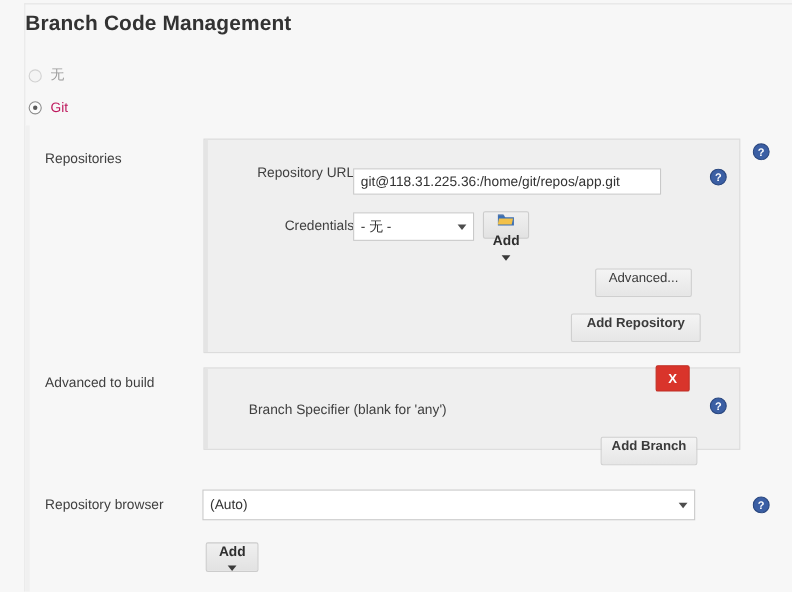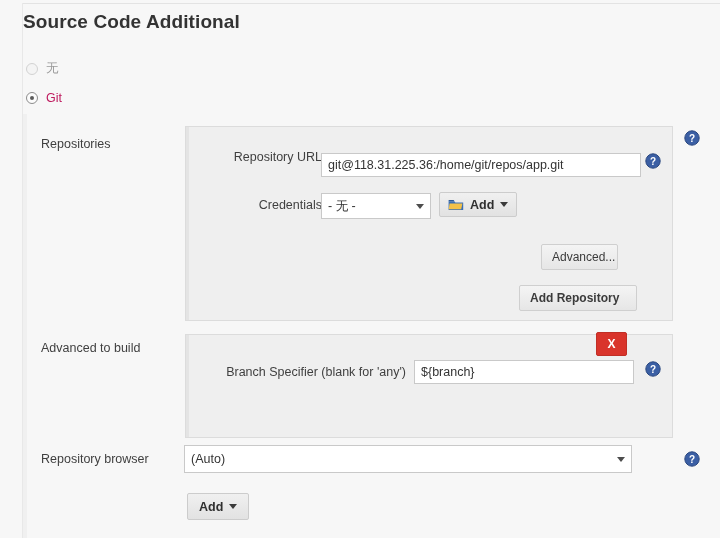--- a/index.html
+++ b/index.html
@@ -121,21 +121,21 @@
     left: 0px;
     top: 0px;
     width: 3px;
     height: 100%;
     background: #e4e4e4;
   }
 
   
   #repositories-panel { left: 185px; top: 126px; width: 488px; height: 195px; }
   
-  #branches-panel { left: 185px; top: 334px; width: 488px; height: 104px; }
+  #branches-panel { left: 185px; top: 334px; width: 488px; height: 75px; }
 
   
   .field-label {
     position: absolute;
     font-size: 12.5px;
     color: #3f3f3f;
     white-space: nowrap;
     text-align: right;
   }
 
@@ -184,20 +184,21 @@
     font-family: "Liberation Sans", sans-serif;
     font-size: 12px;
     color: #3b3b3b;
     height: 26px;
     display: flex;
     align-items: center;
     justify-content: flex-start;
     padding: 0 10px;
     white-space: nowrap;
     cursor: pointer;
+    flex-direction: column;
   }
   .btn-strong { font-weight: bold; }
 
   .btn-add {
     display: flex;
     align-items: center;
     gap: 6px;
     padding: 0 8px;
     height: 25px;
     background: linear-gradient(#f0f0f0, #e2e2e2);
@@ -244,61 +245,61 @@
   .help-icon svg { display: block; }
 </style>
 </head>
 <body>
 
 <div class="page">
 
   <div class="top-rule"></div>
   <div class="left-rail"></div>
 
-  <div class="page-title">Source Code Additional</div>
+  <div class="page-title">Branch Code Management</div>
 
   <div class="radio-row radio-none">
     <span class="radio dim"></span>
     <span class="radio-label dim">无</span>
   </div>
 
   <div class="radio-row radio-git">
     <span class="radio checked"></span>
     <span class="radio-label">Git</span>
   </div>
 
   <div class="scm-body"></div>
 
   <div class="row-label" style="left:41px; top:137px;">Repositories</div>
 
   <div class="panel" id="repositories-panel">
     <div class="panel-inner-rail"></div>
 
     <div class="field-label" style="left:26px; top:176px; width:110px; transform:translateY(-153px);">Repository URL</div>
 
-    <input class="text-input" style="left: 135px; top: 26px; width: 320px;" type="text" value="git@118.31.225.36:/home/git/repos/app.git">
+    <input class="text-input" style="left: 135px; top: 26px; width: 280px;" type="text" value="git@118.31.225.36:/home/git/repos/app.git">
 
     <div class="field-label" style="left:26px; top:71px; width:110px;">Credentials</div>
 
     <div class="select-box" style="left:135px; top:66px; width:110px;">
       <span class="sel-val">- 无 -</span>
       <span class="caret"></span>
     </div>
 
     <div class="btn btn-add" style="left:253px; top:65px;">
       <svg class="cred-icon" viewBox="0 0 16 13">
         <path d="M0.6 3.2 L6.2 3.2 L7.4 4.6 L15.2 4.6 L15.2 12 L0.6 12 Z" fill="#3b6fb5"></path>
         <path d="M1.6 5.6 L14.4 5.6 L13.2 11.2 L0.6 11.2 Z" fill="#f2c14a"></path>
         <path d="M0.6 2.0 L5.6 2.0 L6.6 3.2 L0.6 3.2 Z" fill="#2d5b9a"></path>
       </svg>
       <span class="lbl">Add</span>
       <span class="btn-caret"></span>
     </div>
 
-    <div class="btn" style="left:355px; top:117px; width:77px;">Advanced...</div>
+    <div class="btn" style="left:355px; top:117px; width:88px;">Advanced...</div>
 
     <div class="btn btn-strong" style="left:333px; top:158px; width:118px;">Add Repository</div>
   </div>
 
   <div class="help-icon" style="left:645px; top:153px;">
     <svg width="16" height="16" viewBox="0 0 16 16">
       <circle cx="8" cy="8" r="7.2" fill="#3b5fa4" stroke="#2b4880" stroke-width="1"></circle>
       <text x="8" y="11.6" text-anchor="middle" font-family="Liberation Sans, sans-serif" font-size="10" font-weight="bold" fill="#ffffff">?</text>
     </svg>
   </div>
@@ -310,22 +311,22 @@
     </svg>
   </div>
 
   <div class="row-label" style="left:41px; top:341px;">Advanced to build</div>
 
   <div class="panel" id="branches-panel">
     <div class="panel-inner-rail"></div>
 
     <div class="field-label" style="left:25px; top:30px; width:195px;">Branch Specifier (blank for 'any')</div>
 
-    <input class="text-input" style="left: 228px; top: 25px; width: 220px;" type="text" value="${branch}">
-
+
+    <div class="btn btn-strong" style="left:360px; top:62px; width:88px;">Add Branch</div>
   </div>
 
   <div class="btn-delete" style="left:596px; top:332px;">X</div>
 
   <div class="help-icon" style="left:645px; top:361px;">
     <svg width="16" height="16" viewBox="0 0 16 16">
       <circle cx="8" cy="8" r="7.2" fill="#3b5fa4" stroke="#2b4880" stroke-width="1"></circle>
       <text x="8" y="11.6" text-anchor="middle" font-family="Liberation Sans, sans-serif" font-size="10" font-weight="bold" fill="#ffffff">?</text>
     </svg>
   </div>

